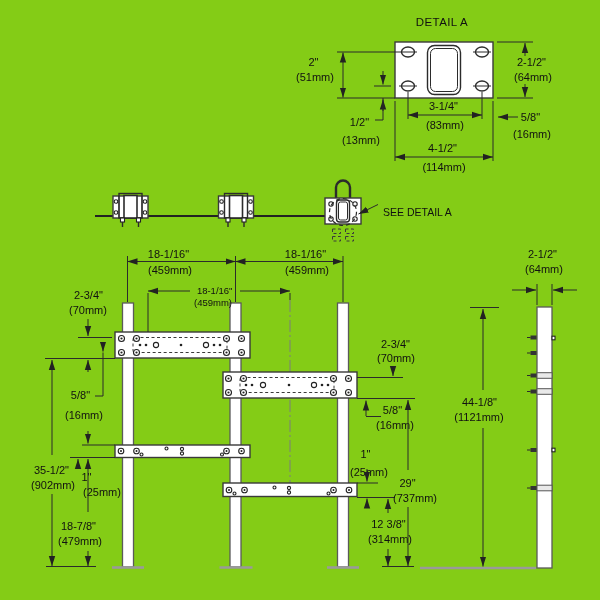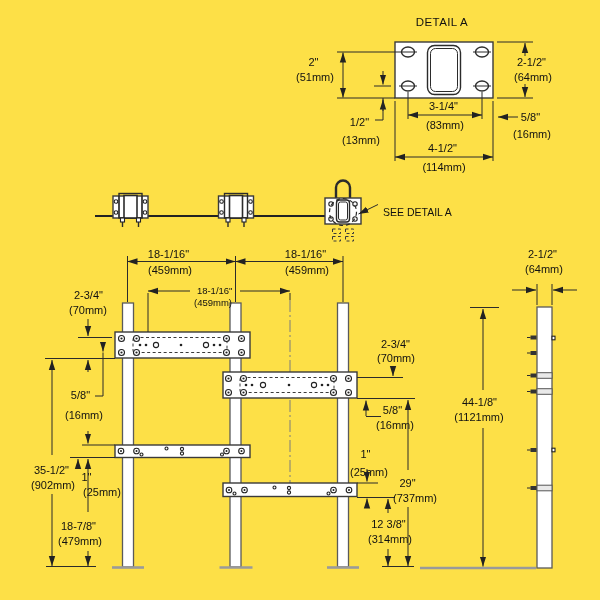--- a/index.html
+++ b/index.html
@@ -1,16 +1,16 @@
 <!DOCTYPE html>
 <html><head>
 <meta charset="utf-8">
 <style>
   html,body{margin:0;padding:0;background:#fff;}
-  .stage{width:600px;height:600px;position:relative;background:#fde047;overflow:hidden;}
+  .stage{width:600px;height:600px;position:relative;background:#84cc16;overflow:hidden;}
   svg{display:block;}
   text{font-family:"Liberation Sans", sans-serif;fill:#111;}
   .lbl{font-size:11px;}
   .lbl-sm{font-size:9.5px;}
   .title{font-size:11.5px;letter-spacing:.4px;}
   .callout{font-size:10.5px;}
   .thin{stroke:#2b2b2b;stroke-width:1;fill:none;}
   .med{stroke:#2b2b2b;stroke-width:1.4;fill:none;}
   .part{stroke:#3a3a3a;stroke-width:1.4;fill:#fff;}
   .post{stroke:#5a5a5a;stroke-width:1.3;fill:#fff;}

